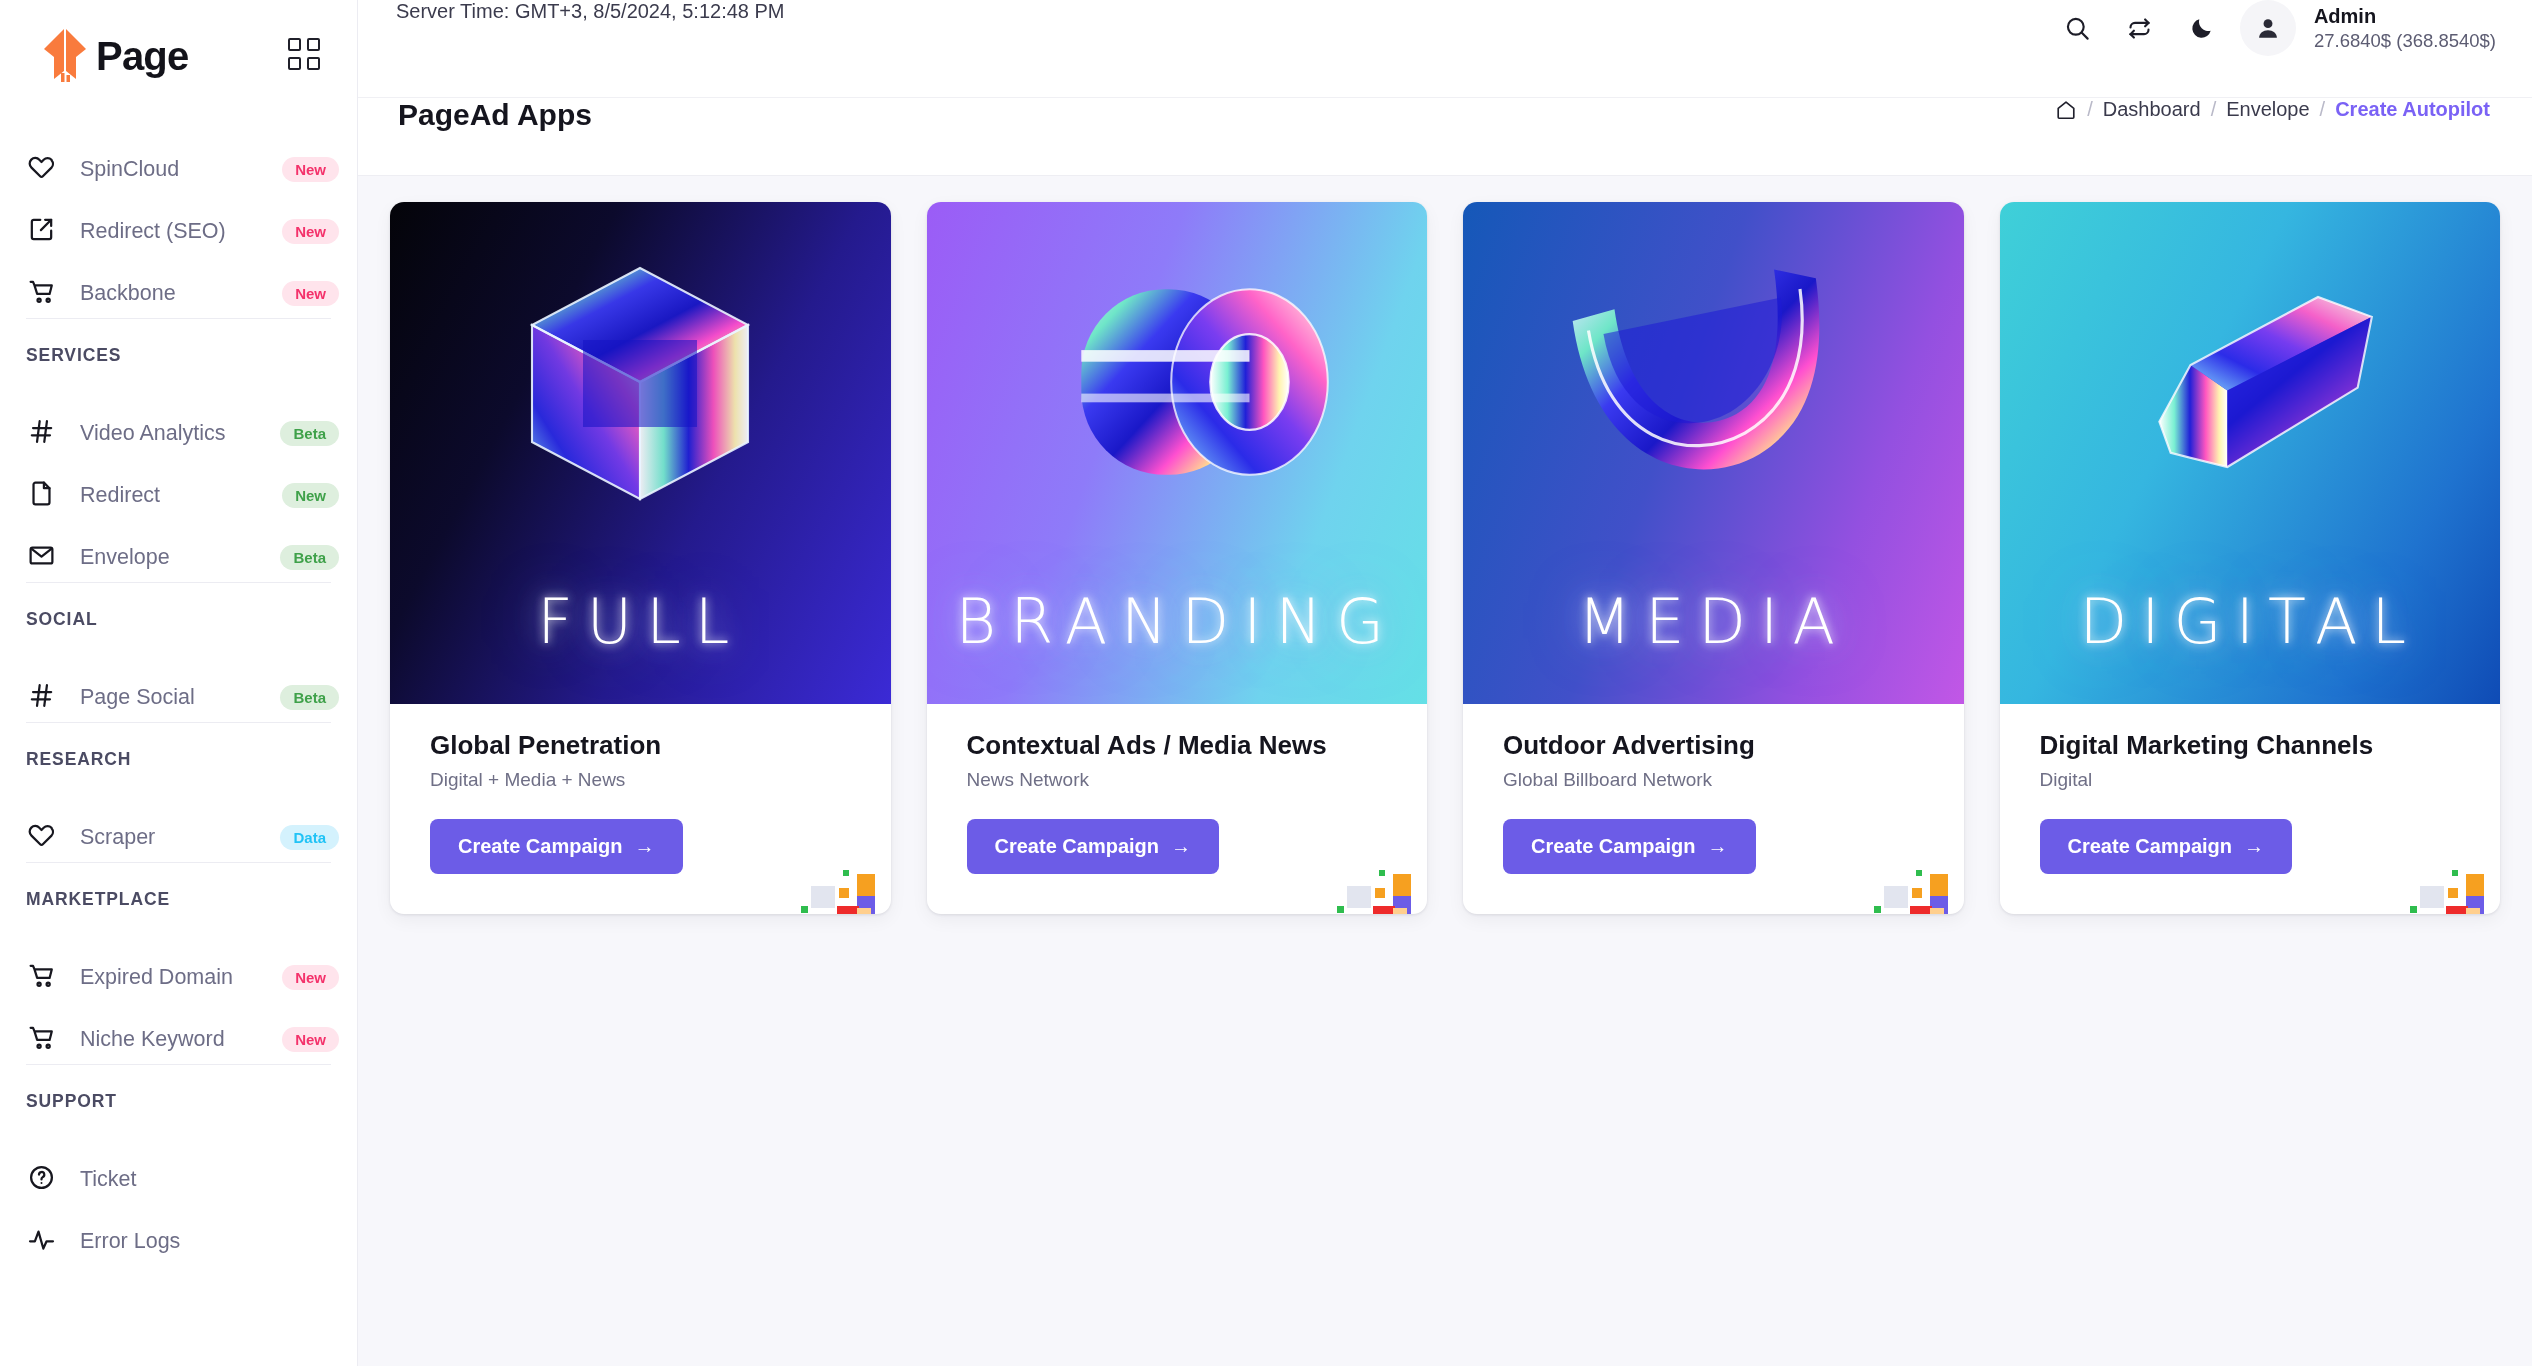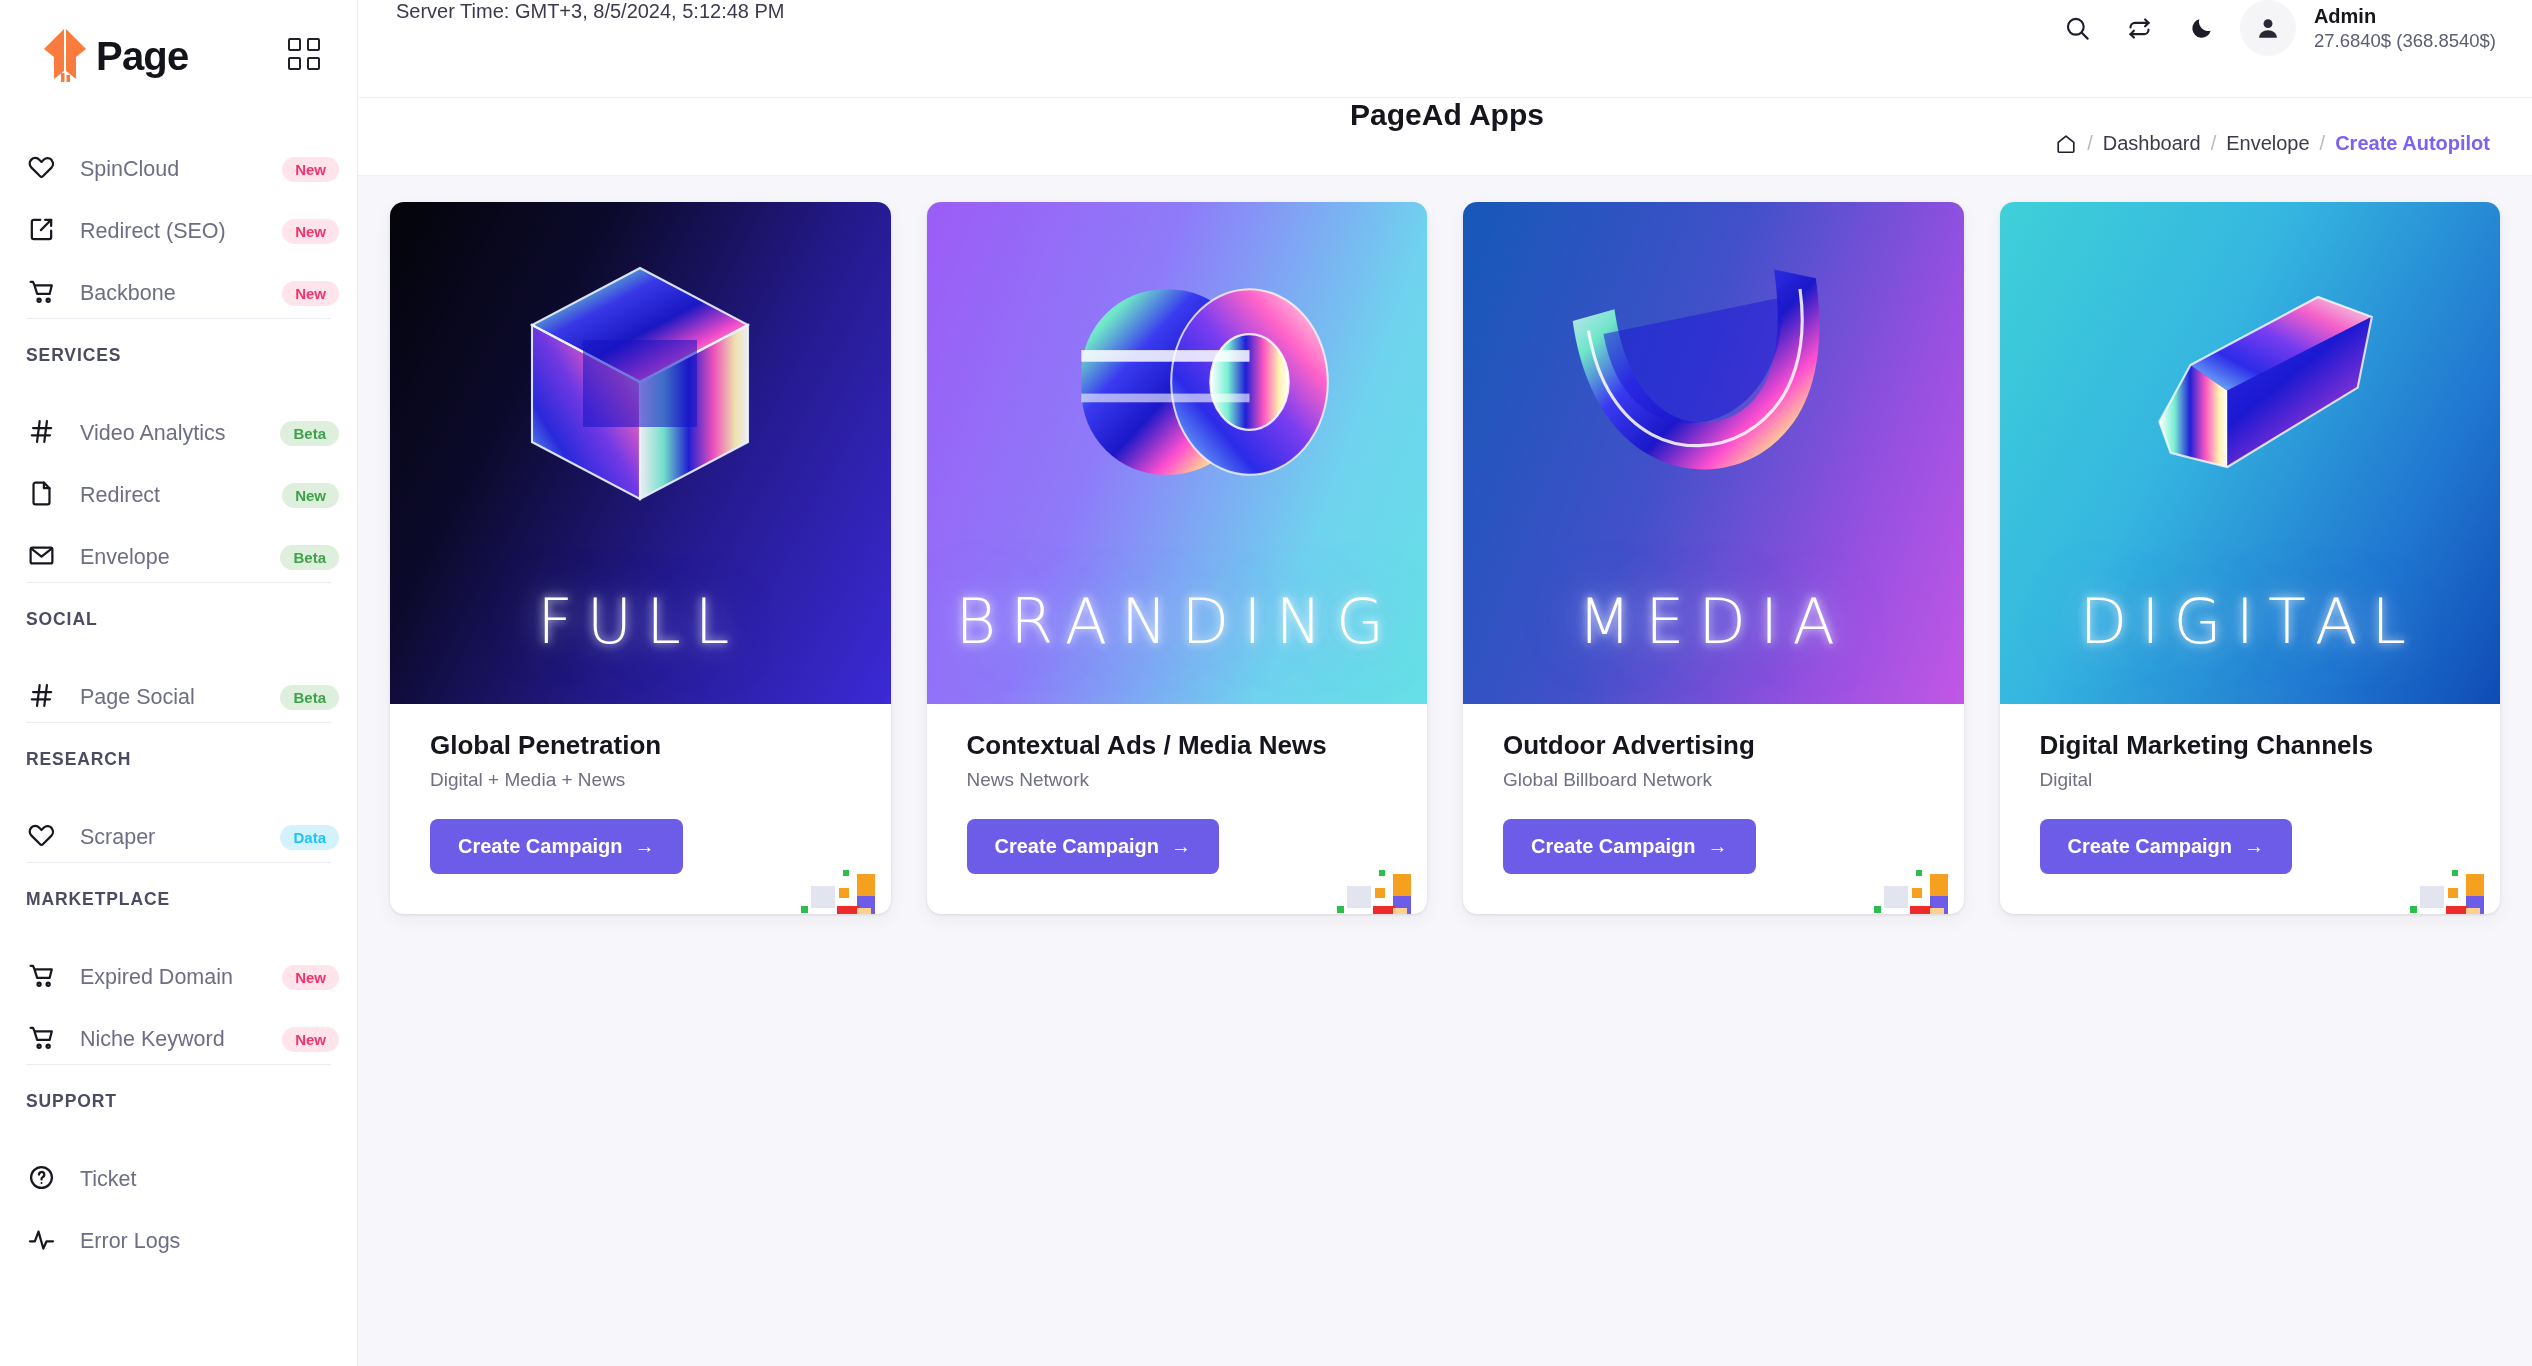--- a/index.html
+++ b/index.html
@@ -105,24 +105,23 @@
     width: 56px; height: 56px; margin-left: 10px; border-radius: 50%;
     background: #f5f5f8; display: flex; align-items: center; justify-content: center;
     cursor: pointer;
   }
   .user-meta { margin-left: 18px; line-height: 1.25; }
   .user-name { font-size: 20px; font-weight: 700; color: #15151e; }
   .user-balance { font-size: 18.5px; color: #5c5c72; font-weight: 500; }
 
   .pagehead {
     height: 78px; background: #ffffff;
-    display: flex; align-items: center;
+    display: flex; align-items: flex-start;
     padding: 0 36px 0 40px;
     border-bottom: 1px solid #eeeef3;
-    flex-direction: column;
   }
   .page-title { font-size: 30px; font-weight: 700; color: #15151e; }
   .breadcrumb {
     margin-left: auto; display: flex; align-items: center; gap: 0;
     font-size: 20px; color: #3a3a4c;
   }
   .crumb { padding: 0 6px; cursor: pointer; white-space: nowrap; }
   .crumb.current { color: #7a62f5; font-weight: 600; margin-top: 15px; }
   .crumb-sep { color: #b9b9c8; padding: 0 4px; }
 

